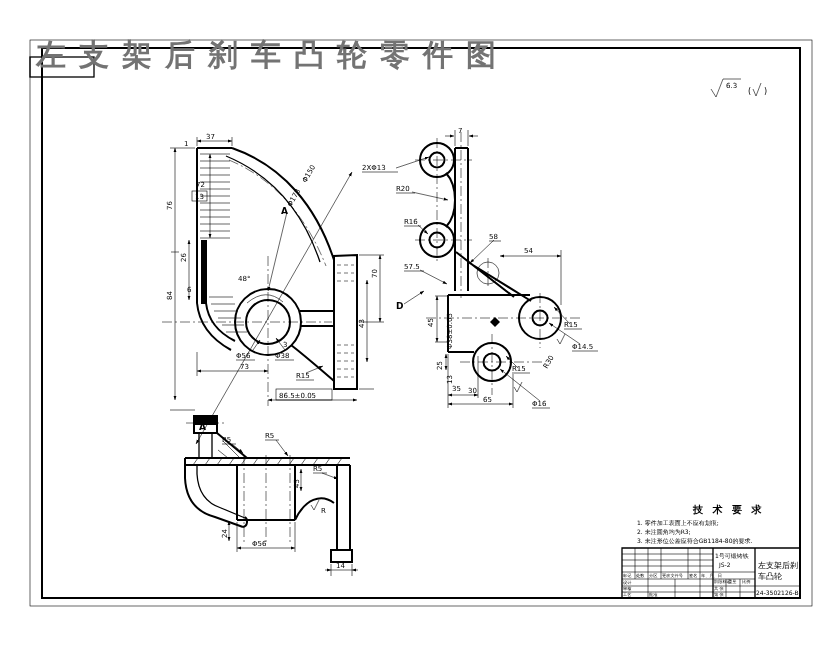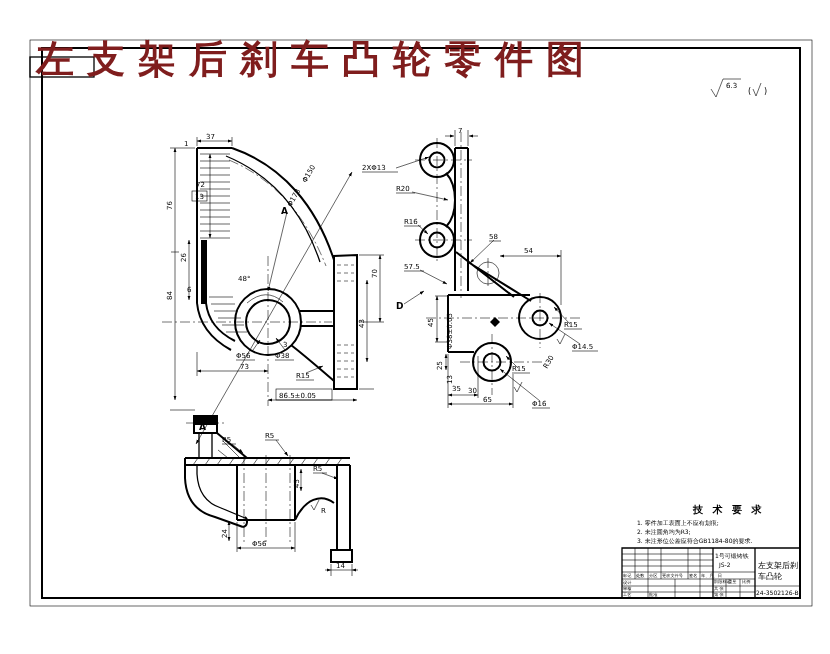--- a/index.html
+++ b/index.html
@@ -7,21 +7,21 @@
        font-family:"DejaVu Sans",sans-serif;}
   svg{position:absolute;left:0;top:0;}
   .o  {stroke:#000;fill:none;stroke-width:2;}
   .o15{stroke:#000;fill:none;stroke-width:1.3;}
   .t  {stroke:#000;fill:none;stroke-width:0.6;}
   .cl {stroke:#000;fill:none;stroke-width:0.55;stroke-dasharray:10 3 2 3;}
   .dsh{stroke:#000;fill:none;stroke-width:0.55;stroke-dasharray:4 3;}
   text{fill:#000;font-size:8px;font-family:"DejaVu Sans",sans-serif;}
   .s7{font-size:7px;} .s6{font-size:6px;} .s4{font-size:4.2px;}
   .s9{font-size:9px;font-weight:bold;} .s10{font-size:10px;font-weight:bold;letter-spacing:3px;}
-  #title{position:absolute;left:36px;top:40px;color:#7f1d1d;font-size:38px;font-weight:bold;
+  #title{position:absolute;left:36px;top:40px;color:#737373;font-size:30px;font-weight:bold;
          letter-spacing:13px;white-space:nowrap;line-height:1;z-index:5;}
 </style>
 </head>
 <body>
 
 <div id="title">左支架后刹车凸轮零件图</div>
 
 <svg width="830" height="654" viewBox="0 0 830 654">
   <defs>
     <marker id="ar" viewBox="0 0 10 10" refX="9" refY="5" markerWidth="8" markerHeight="8" orient="auto-start-reverse">

